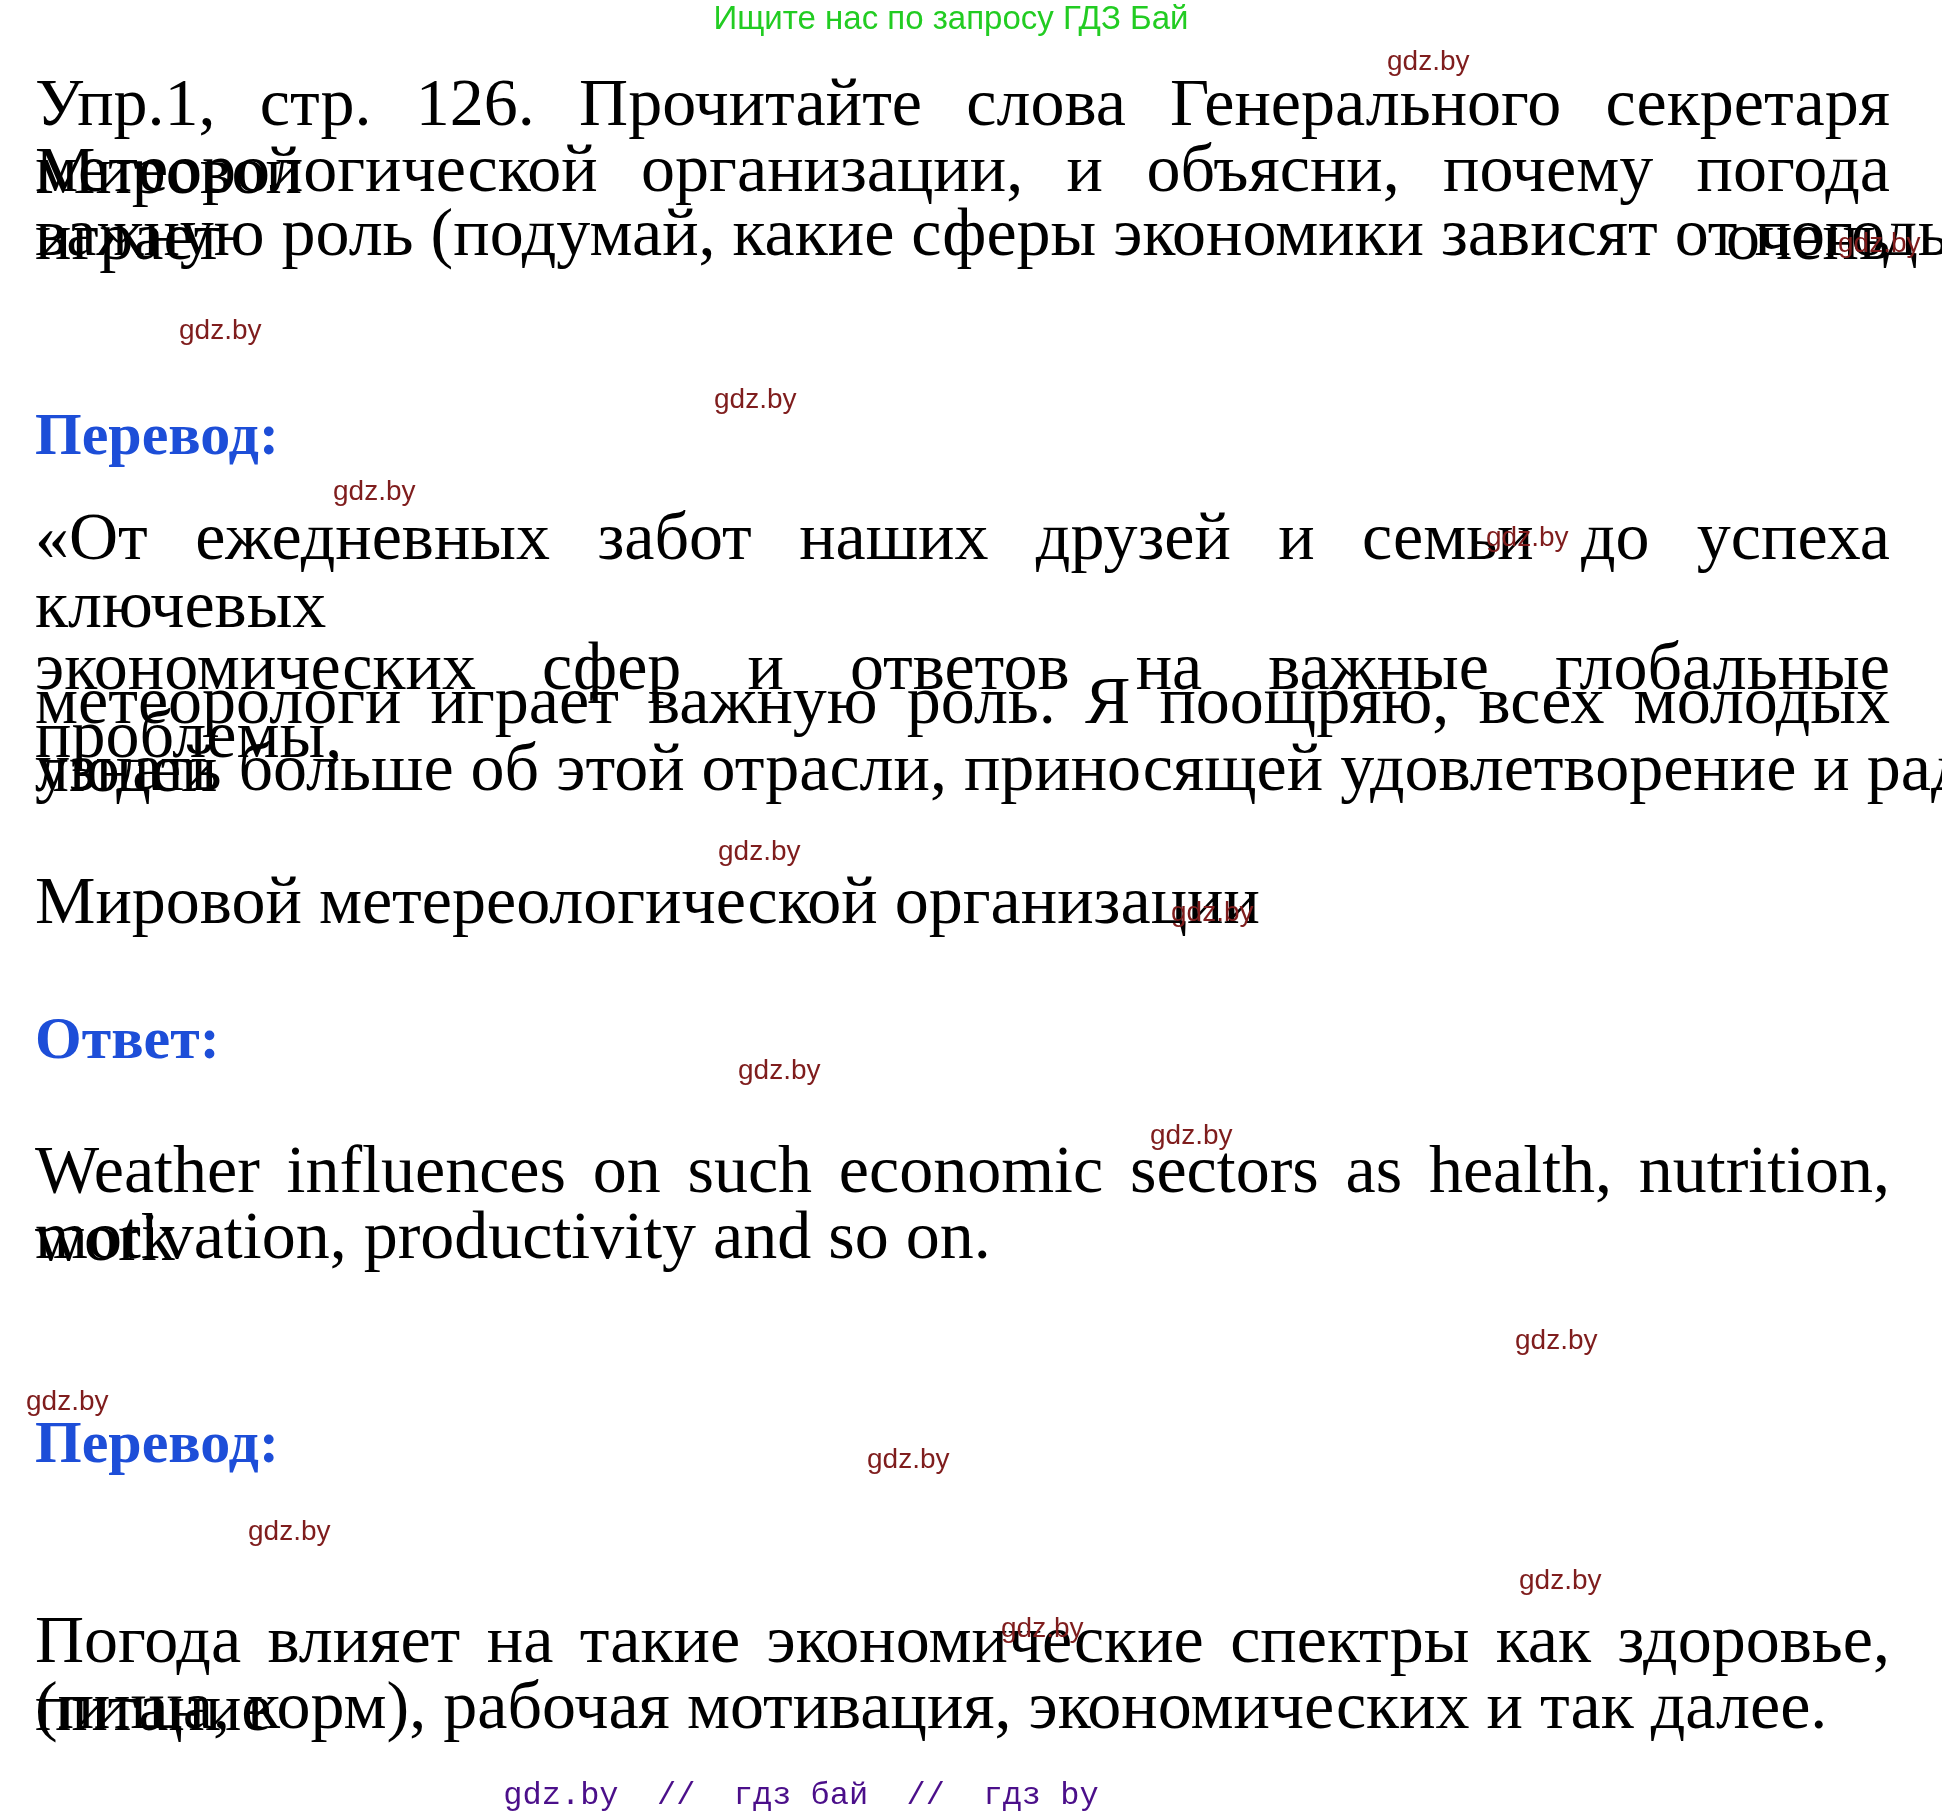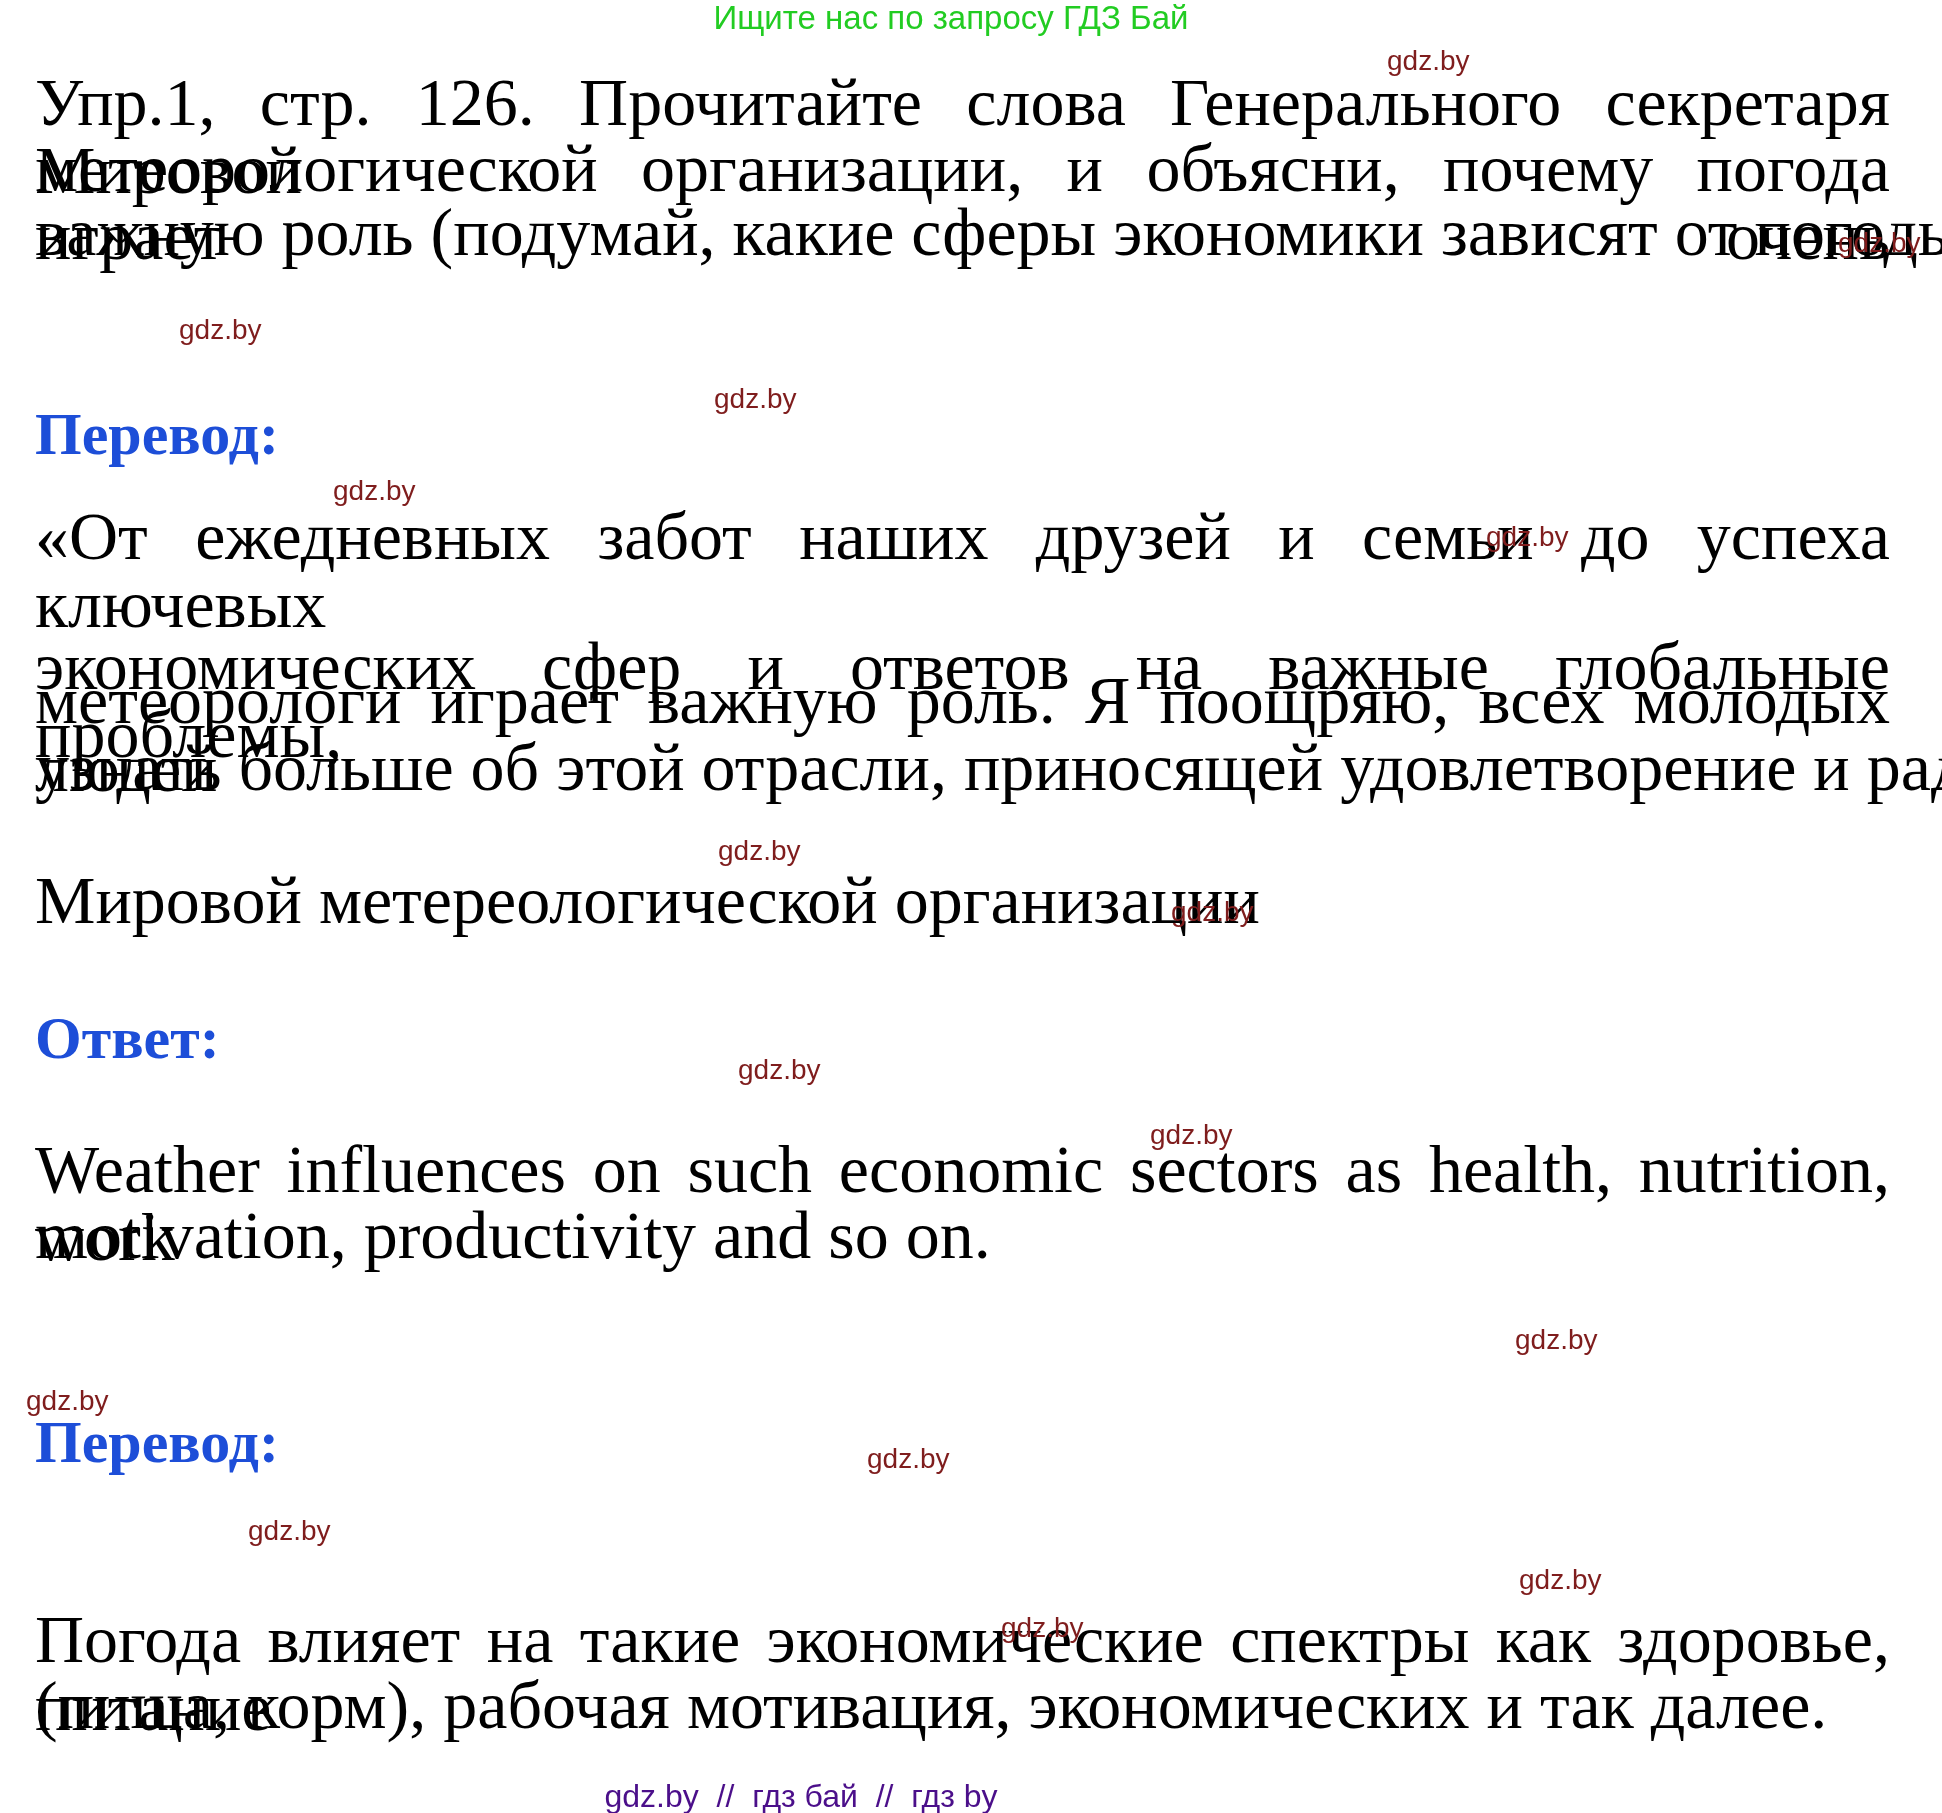--- a/index.html
+++ b/index.html
@@ -26,21 +26,21 @@
     line-height: 1; color: #1d4ed8; white-space: nowrap;
   }
 
   .wm {
     position: absolute; font-family: "Liberation Sans", sans-serif;
     font-size: 28px; line-height: 1; color: #7f1d1d; white-space: nowrap;
   }
 
   .footer {
     position: absolute; left: 0; width: 1602px; top: 1780px; text-align: center;
-    font-family: Liberation Sans, sans-serif; font-size: 32px; line-height: 1;
+    font-family: Liberation Mono, monospace; font-size: 32px; line-height: 1;
     white-space: pre;
   }
 </style>
 </head>
 <body>
 
 <div class="page">
 
   <div class="promo" style="color:#22cc22;">Ищите нас по запросу ГДЗ Бай</div>
 

